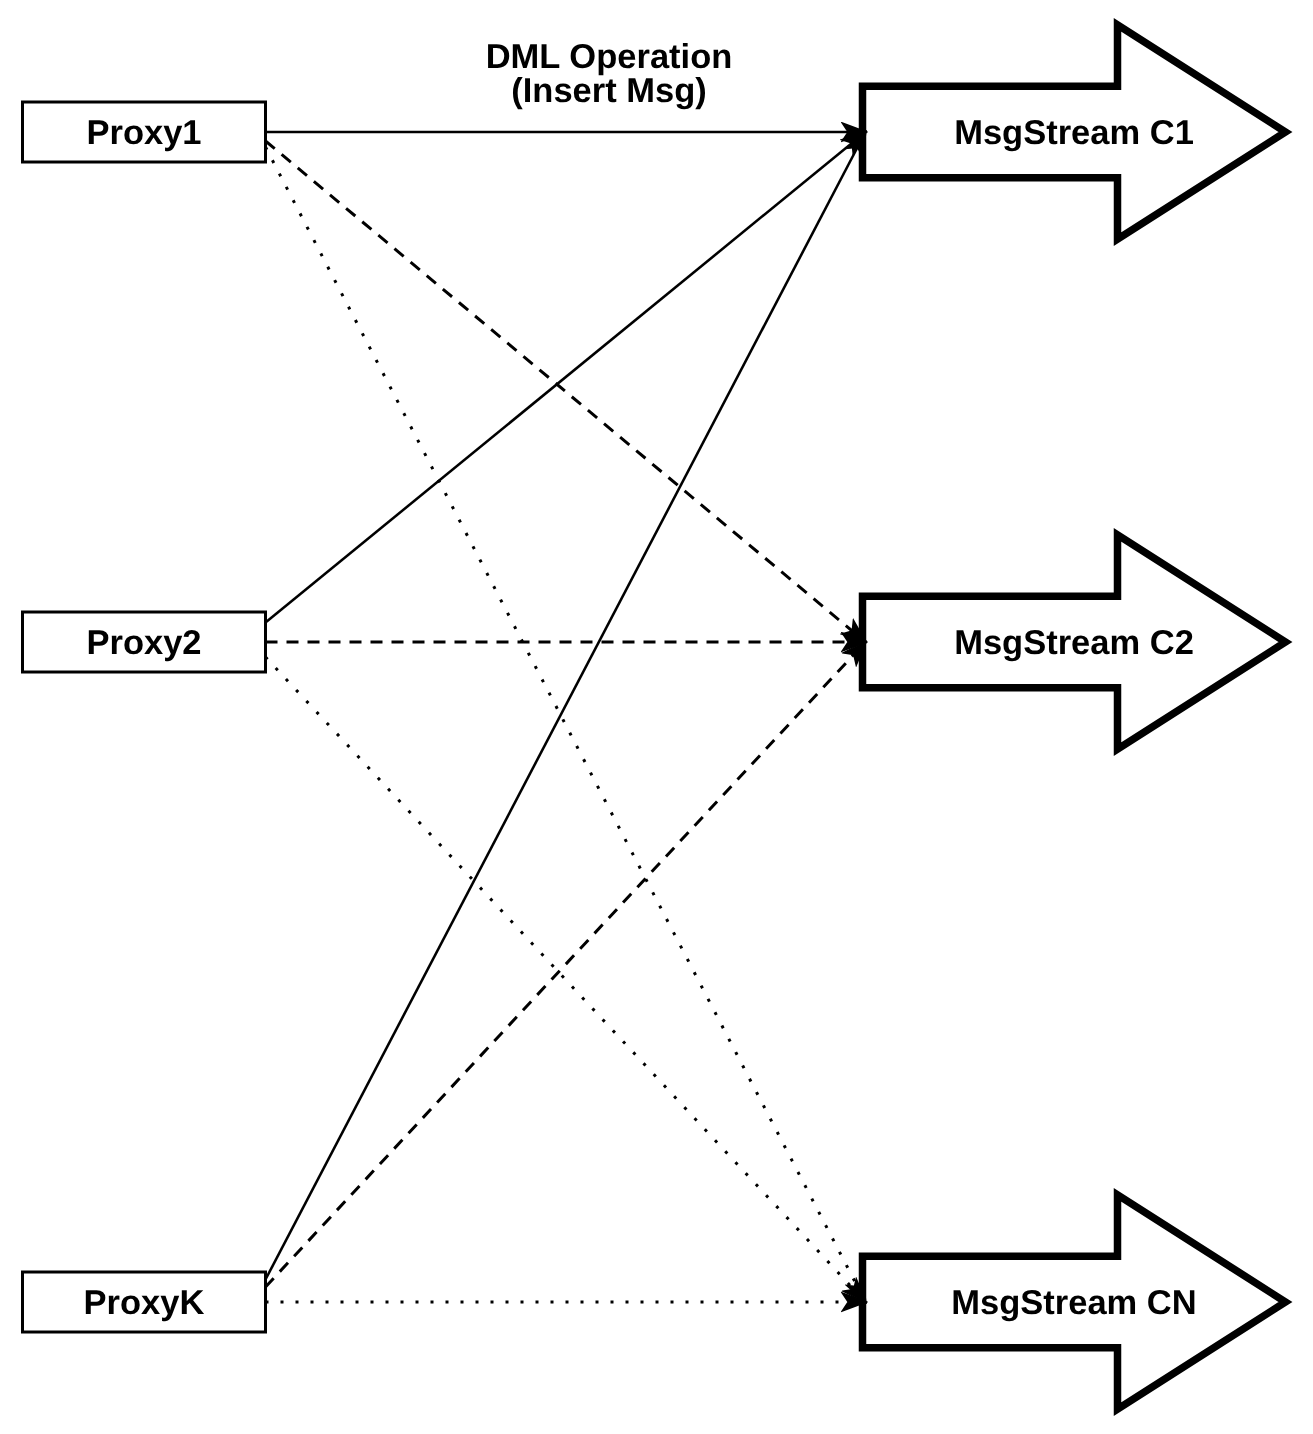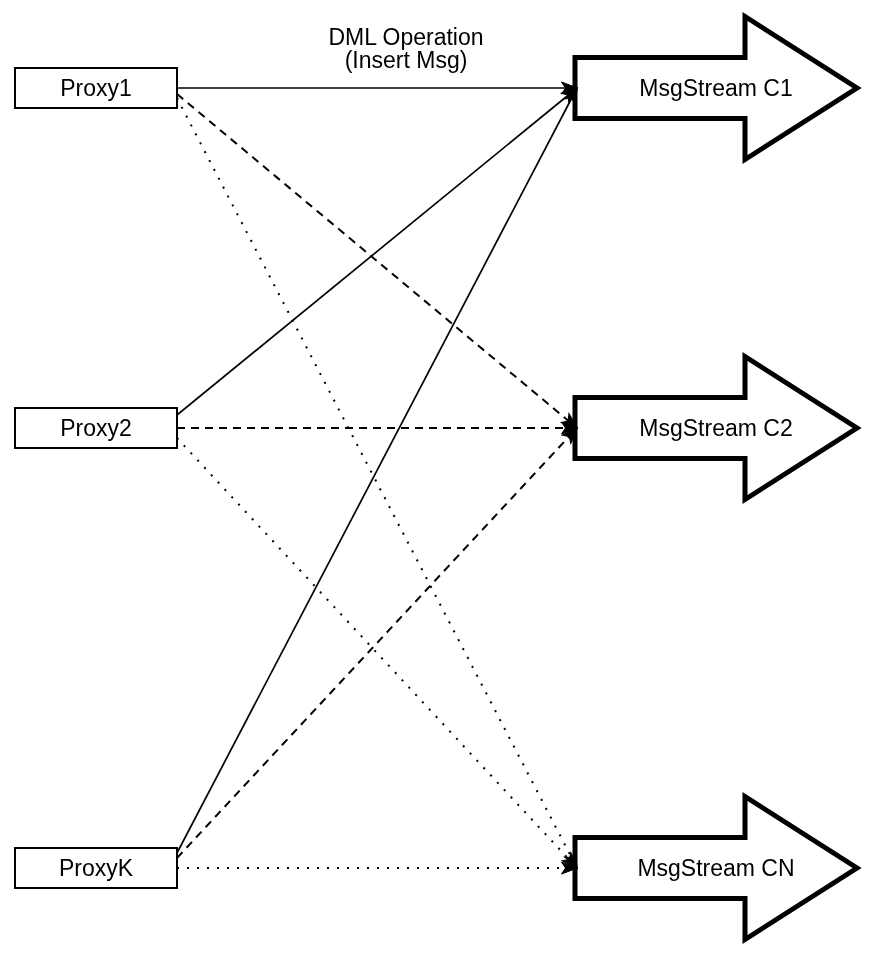--- a/index.html
+++ b/index.html
@@ -8,20 +8,21 @@
     background: #ffffff;
     width: 875px;
     height: 956px;
     overflow: hidden;
   }
   .canvas {
     position: relative;
     width: 875px;
     height: 956px;
     background: #ffffff;
+    font-weight: bold;
   }
   svg { display: block; }
   .label {
     font-family: "Liberation Sans", sans-serif;
     font-size: 23px;
     fill: #000000;
     text-anchor: middle;
   }
   .node-box {
     fill: #ffffff;

